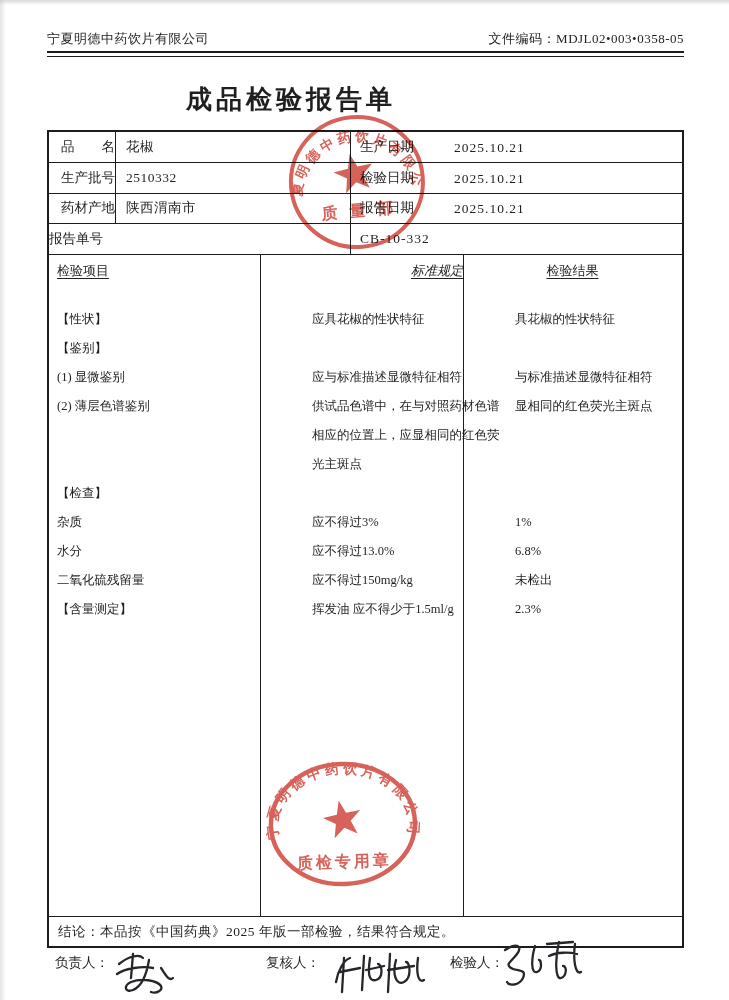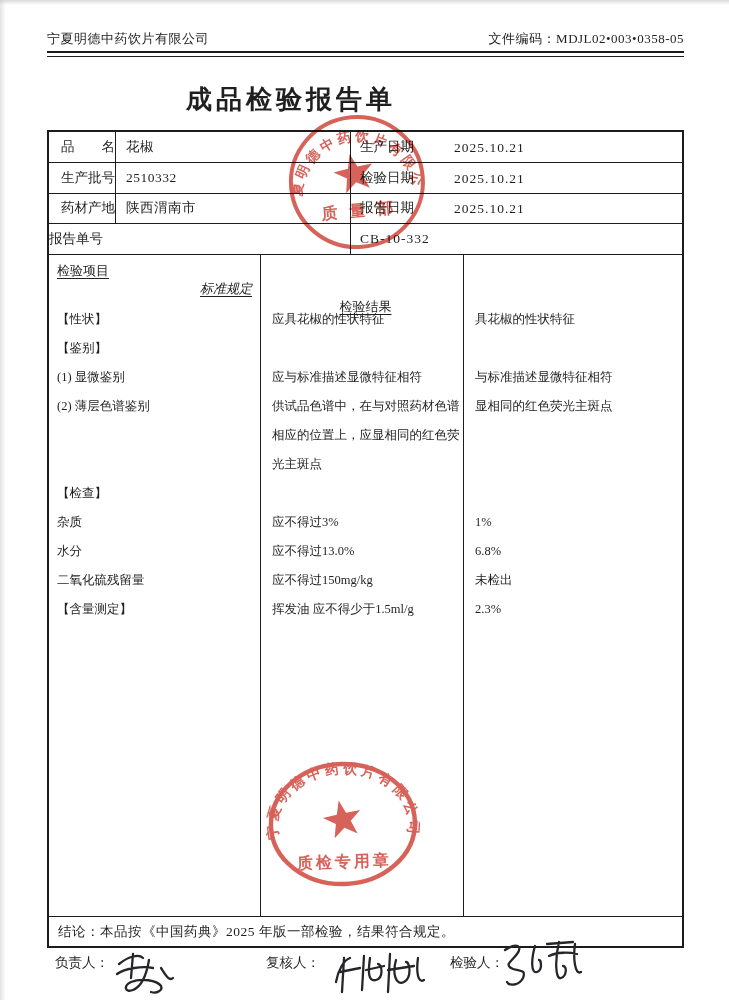--- a/index.html
+++ b/index.html
@@ -39,29 +39,29 @@
   .ic-rvalue { letter-spacing:1px; }
   .ic-span { width:302px; border-right:1px solid #1c1c1c; align-self:stretch;
     display:flex; align-items:center; padding-left:0; }
   .ic-rspan { flex:1; padding-left:9px; letter-spacing:1px; }
   .j2 { display:inline-block; width:54px; text-align-last:justify; text-align:justify; }
 
   
   .main { position:relative; flex:1; font-size:12.5px; }
   .vline { position:absolute; top:0; bottom:0; width:1px; background:#1c1c1c; }
   .vline.v1 { left:211px; } .vline.v2 { left:414px; }
-  .mhead { display:flex; height:40px; padding-top:7px;flex-direction:column; }
+  .mhead { display:flex; height:40px; padding-top:7px; }
   .mhead > div { text-decoration:underline; text-underline-offset:3px; font-size:13px; }
   .mh1 { width:211px; padding-left:8px; }
   .mh2 { width:203px; text-align:right;font-style:italic; }
   .mh3 { flex:1; text-align:center; }
   .mrows { padding-top:10px; }
   .mrow { display:flex; min-height:29px; line-height:29px; }
   .mc1 { width:211px; padding-left:8px; }
-  .mc2 { width:203px; padding-left:12px; }
+  .mc2 { width:203px; padding-left:12px;margin-left:40px; }
   .mc3 { flex:1; padding-left:12px; }
 
   
   .concl { height:30px; border-top:1px solid #1c1c1c; line-height:29px;
     font-size:13.5px; padding-left:9px; letter-spacing:.5px; }
 
   
   .sigrow { position:absolute; left:47px; top:948px; width:637px; height:52px; font-size:13.5px; }
   .sigrow .slabel { position:absolute; top:6px; }
   .sl1 { left:8px; } .sl2 { left:219px; } .sl3 { left:403px; }

